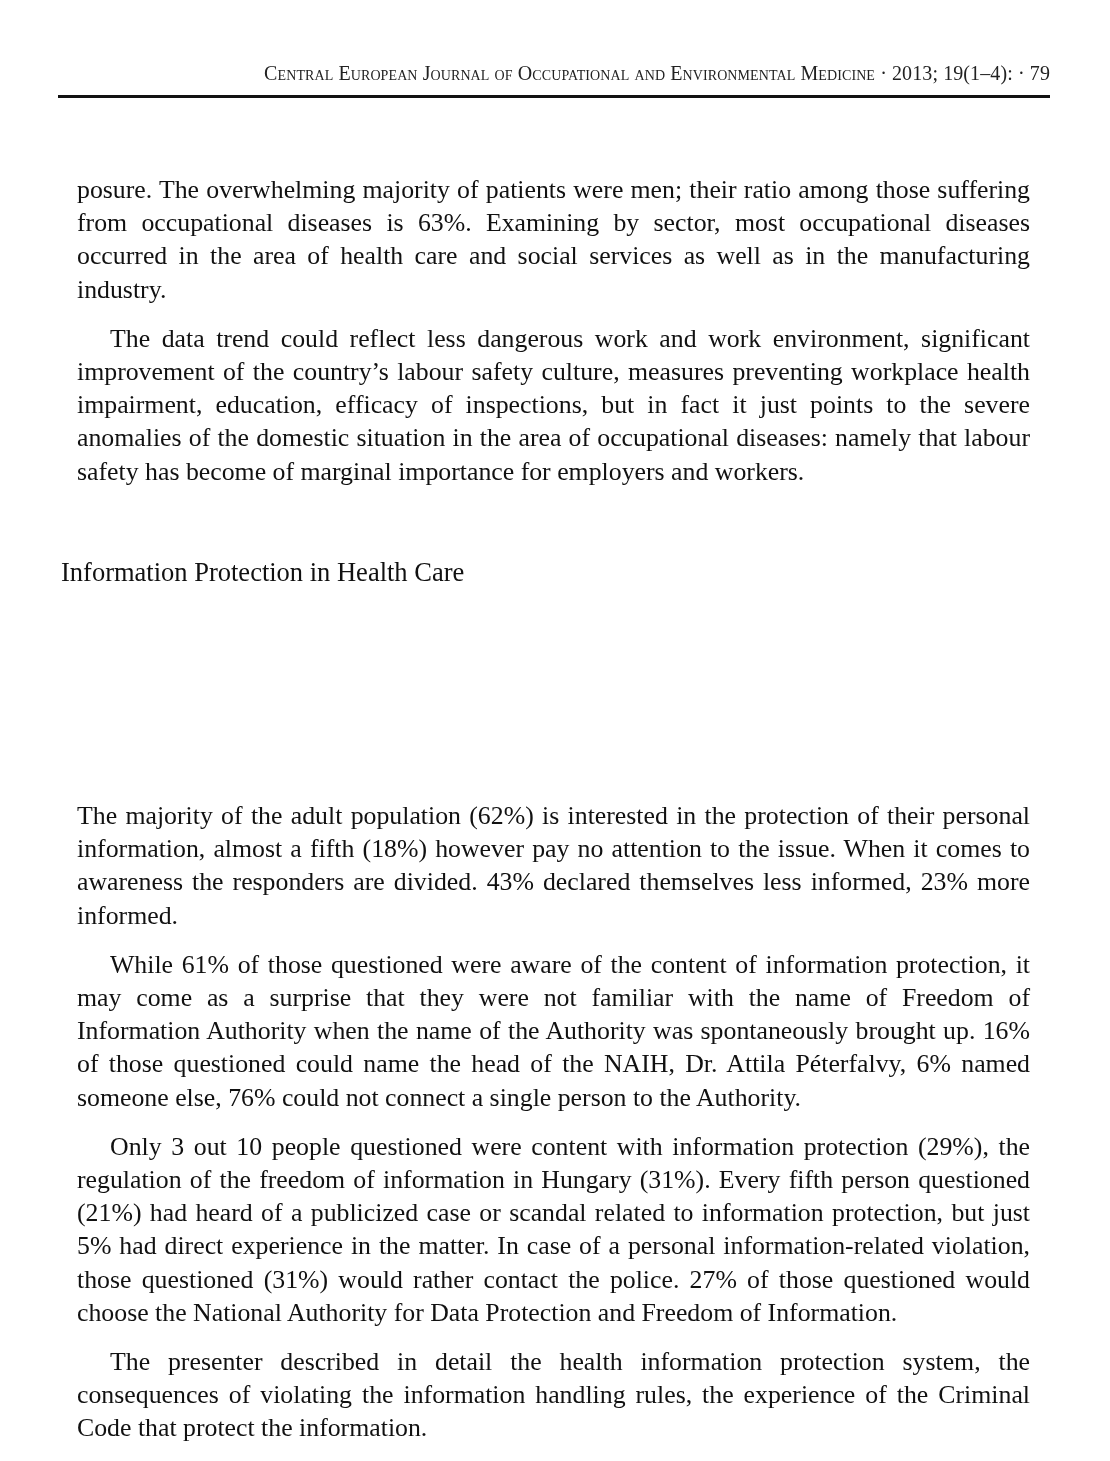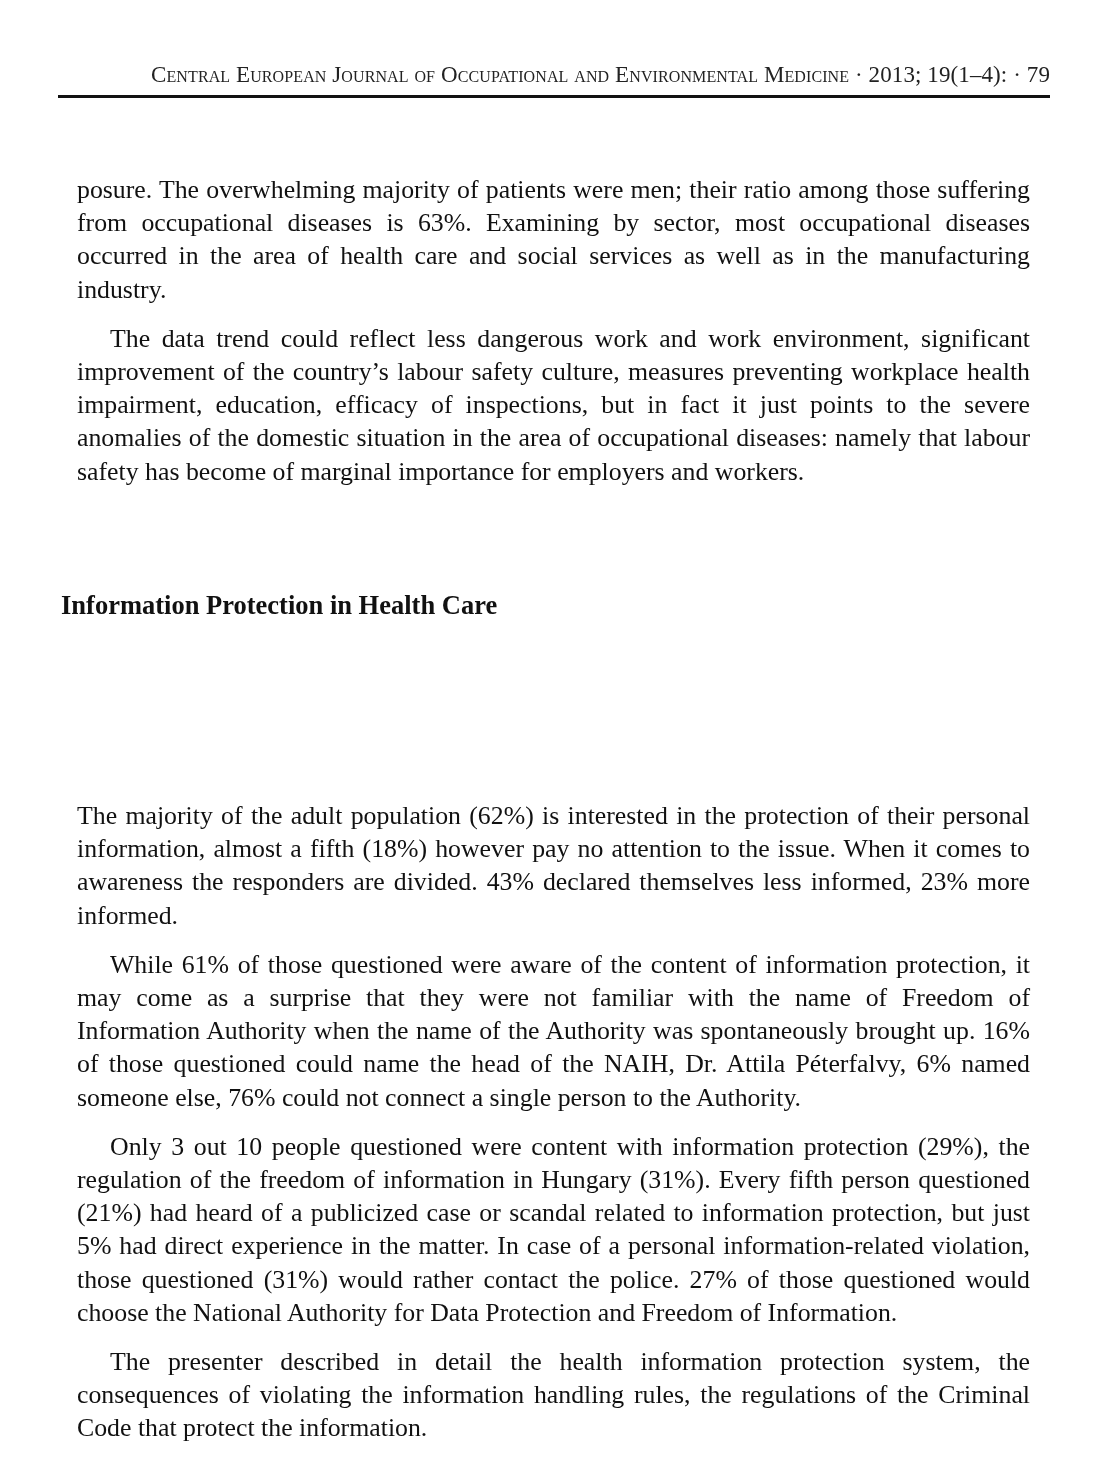--- a/index.html
+++ b/index.html
@@ -1,25 +1,25 @@
 <!DOCTYPE html>
 <html><head>
 <meta charset="utf-8">
 <style>
   html, body { margin: 0; padding: 0; background: #ffffff; }
   body { width: 1110px; height: 1461px; position: relative; overflow: hidden; color: #111; font-family: "Liberation Serif", "DejaVu Serif", serif; }
-  .header { position: absolute; left: 58px; top: 62px; width: 992px; text-align: right; font-size: 23px; letter-spacing: 0.1px; color: #222; }
+  .header { position: absolute; left: 58px; top: 62px; width: 992px; text-align: right; font-size: 20px; letter-spacing: 0.1px; color: #222; }
   .header .sc { font-variant: small-caps; }
   .rule { position: absolute; left: 58px; top: 95px; width: 992px; height: 3px; background: #111; }
   .body { position: absolute; left: 61px; width: 985px; font-size: 25.8px; line-height: 33.2px; text-align: justify; }
   .body p { margin: 16px; }
   .body p.indent { text-indent: 33px; }
   #sec1 { top: 157px; }
   #sec2 { top: 783px; }
-  .title { position: absolute; left: 61px; top: 556px; font-weight: bold; font-size: 26.5px; line-height: 33px; margin-top: 33px; }
+  .title { position: absolute; left: 61px; top: 556px; font-weight: normal; font-size: 26.5px; line-height: 33px; }
   .author { position: absolute; left: 61px; top: 641px; font-style: italic; font-size: 25.8px; line-height: 33px; }
 </style>
 </head>
 <body>
 
 <div class="header">
   <span class="sc">Central European Journal of Occupational and Environmental Medicine</span><span> · 2013; 19(1–4): · 79</span>
 </div>
 <div class="rule"></div>
 
@@ -32,14 +32,14 @@
   <div>Information Protection in Health Care</div>
 </div>
 
 <div class="author">
 </div>
 
 <div class="body" id="sec2">
   <p>The majority of the adult population (62%) is interested in the protection of their personal information, almost a fifth (18%) however pay no attention to the issue. When it comes to awareness the responders are divided. 43% declared themselves less informed, 23% more informed.</p>
   <p class="indent">While 61% of those questioned were aware of the content of information protection, it may come as a surprise that they were not familiar with the name of Freedom of Information Authority when the name of the Authority was spontaneously brought up. 16% of those questioned could name the head of the NAIH, Dr. Attila Péterfalvy, 6% named someone else, 76% could not connect a single person to the Authority.</p>
   <p class="indent">Only 3 out 10 people questioned were content with information protection (29%), the regulation of the freedom of information in Hungary (31%). Every fifth person questioned (21%) had heard of a publicized case or scandal related to information protection, but just 5% had direct experience in the matter. In case of a personal information-related violation, those questioned (31%) would rather contact the police. 27% of those questioned would choose the National Authority for Data Protection and Freedom of Information.</p>
-  <p class="indent">The presenter described in detail the health information protection system, the consequences of violating the information handling rules, the regulations of the Criminal Code that protect the information.</p>
+  <p class="indent">The presenter described in detail the health information protection system, the consequences of violating the information handling rules, the experience of the Criminal Code that protect the information.</p>
 </div>
 
 </body></html>

